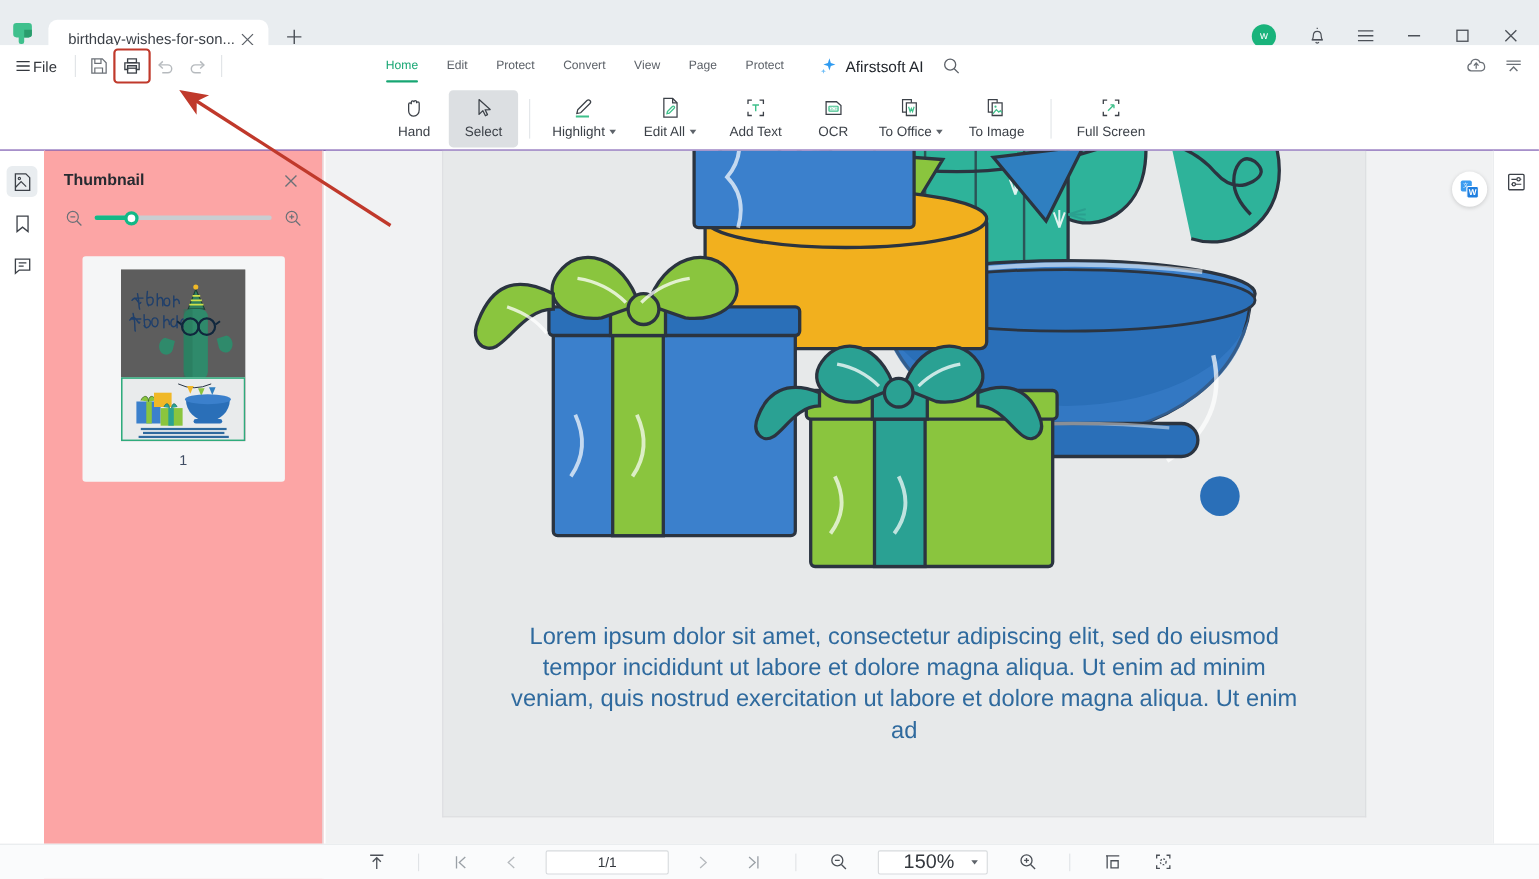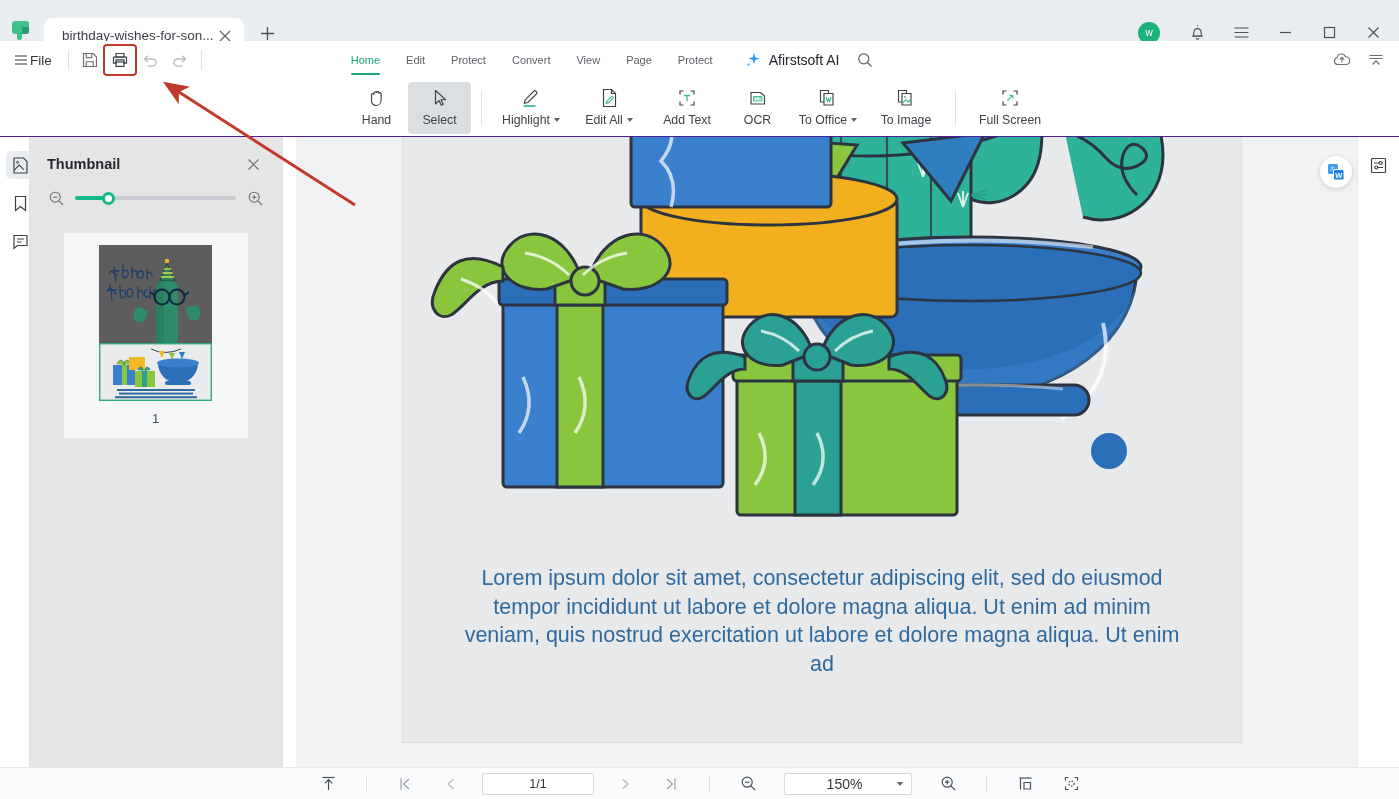--- a/index.html
+++ b/index.html
@@ -92,22 +92,22 @@
   .rail {
     position:absolute; left:0; top:137px; width:41px; height:662px;
     background:#ffffff; border-right:1px solid #e6e9ec;
     display:flex; flex-direction:column; align-items:center; padding-top:14px; gap:10px;
   }
   .rail-btn { width:28px;height:28px;display:flex;align-items:center;justify-content:center;border-radius:5px; }
   .rail-btn.active { background:#e9edf0; }
 
   
   .thumbpanel {
-    position:absolute; left:29px; top:137px; width:254px; height:662px;
-    background:#e5e5e5; border-right:1px solid #e4e7ea;
+    position:absolute; left:40px; top:137px; width:254px; height:662px;
+    background:#fca5a5; border-right:1px solid #e4e7ea;
   }
   .tp-head { display:flex; align-items:center; padding: 16px 18px 0 18px; }
   .tp-title { font-size:14.5px; font-weight:bold; color:#262a30; }
   .tp-close { margin-left:auto; width:22px;height:22px; display:flex;align-items:center;justify-content:center; }
   .tp-zoom { display:flex; align-items:center; gap:10px; padding: 14px 18px 0 18px; }
   .zi { width:18px;height:18px; display:flex;align-items:center;justify-content:center; flex:0 0 auto;}
   .slider { position:relative; flex:1; height:16px; display:flex; align-items:center; }
   .slider-track { position:absolute; left:0; right:0; height:4px; background:#c9cdd1; border-radius:2px; }
   .slider-fill { position:absolute; left:0; width:21%; height:4px; background:#12b886; border-radius:2px; }
   .slider-knob {
@@ -157,22 +157,22 @@
     background:#fafbfc; border-top:1px solid #e6e9ec;
     display:flex; align-items:center; justify-content:center; gap:16px;
   }
   .sb-btn { width:30px;height:26px;display:flex;align-items:center;justify-content:center; }
   .sb-sep { width:1px; height:16px; background:#e0e3e6; margin:0 7px; }
   .pagebox {
     width:112px; height:22px; border:1px solid #d7dadd; background:#fff; border-radius:2px;
     display:flex; align-items:center; justify-content:center; font-size:12.5px; color:#33373d;
   }
   .zoombox {
-    width:128px; height:22px; border:1px solid #d7dadd; background:#fff; border-radius:2px;
-    display:flex; align-items:center; font-size:14px; color:#33373d; padding: 0 8px;
+    width:100px; height:22px; border:1px solid #d7dadd; background:#fff; border-radius:2px;
+    display:flex; align-items:center; font-size:18px; color:#33373d; padding: 0 8px;
     margin: 0 5px;
   }
   .zoombox span { flex:1; text-align:center; }
 
   
   .annot { position:absolute; left:0; top:0; width:1399px; height:799px; pointer-events:none; }
   svg { display:block; }
 </style>
 </head>
 <body>

